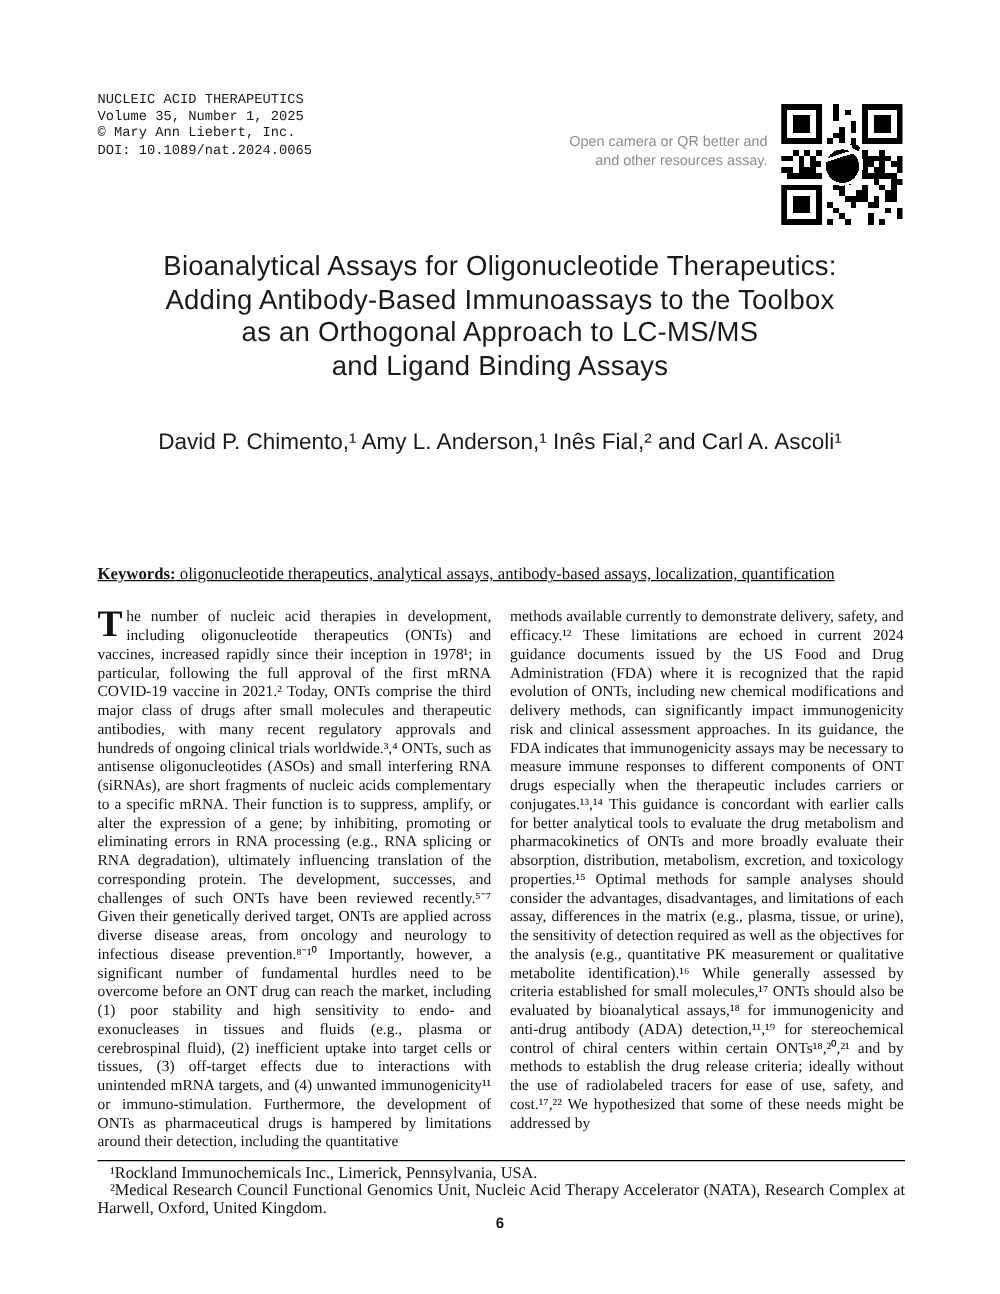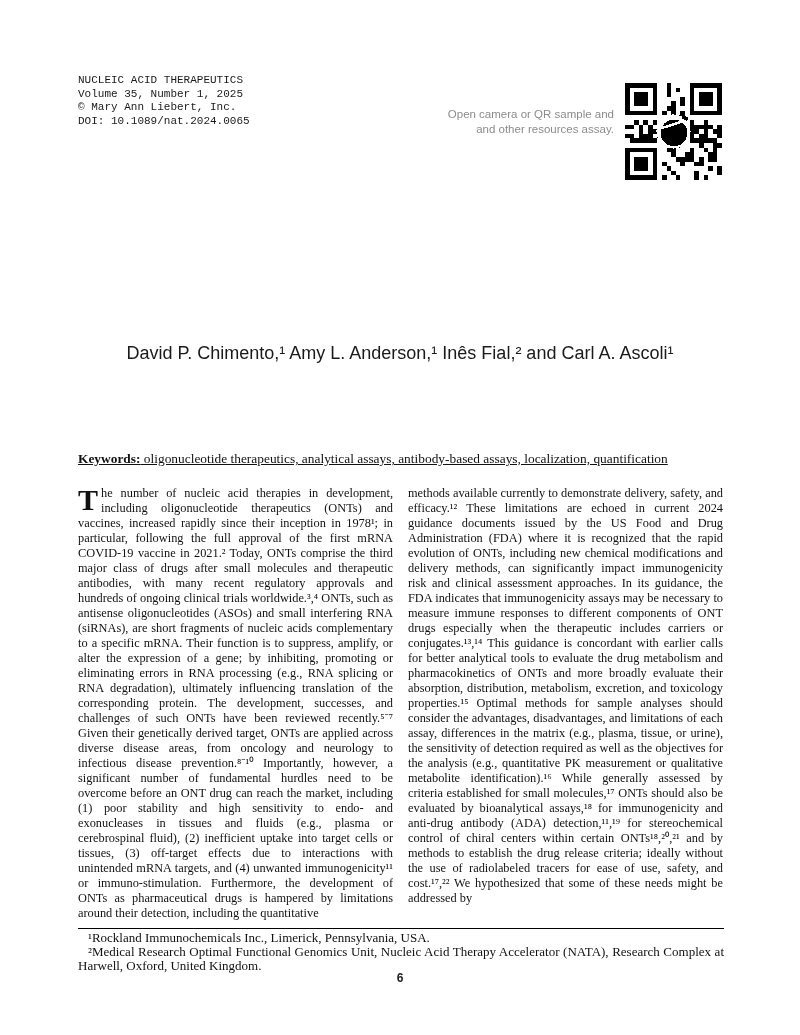--- a/index.html
+++ b/index.html
@@ -91,21 +91,21 @@
 <div class="page">
 
   <div class="jheader">
     <div>NUCLEIC ACID THERAPEUTICS</div>
     <div>Volume 35, Number 1, 2025</div>
     <div>© Mary Ann Liebert, Inc.</div>
     <div>DOI: 10.1089/nat.2024.0065</div>
   </div>
 
   <div class="qr-caption">
-    <div>Open camera or QR sample and</div>
+    <div>Open camera or QR better and</div>
     <div>and other resources assay.</div>
   </div>
 
   <div class="qr-box">
     <svg id="qrsvg" viewBox="0 0 21 21" shape-rendering="crispEdges">
         <rect x="0" y="0" width="1" height="1" fill="#000"></rect>
         <rect x="1" y="0" width="1" height="1" fill="#000"></rect>
         <rect x="2" y="0" width="1" height="1" fill="#000"></rect>
         <rect x="3" y="0" width="1" height="1" fill="#000"></rect>
         <rect x="4" y="0" width="1" height="1" fill="#000"></rect>
@@ -310,38 +310,44 @@
         <rect x="11" y="20" width="1" height="1" fill="#000"></rect>
         <rect x="15" y="20" width="1" height="1" fill="#000"></rect>
         <rect x="17" y="20" width="1" height="1" fill="#000"></rect>
         <circle cx="10.5" cy="10.5" r="3.7" fill="#fff"></circle>
         <circle cx="10.6" cy="10.8" r="2.9" fill="#000"></circle>
         <line x1="7.5" y1="9.9" x2="13.1" y2="8.1" stroke="#fff" stroke-width="0.55"></line>
         <rect x="12.6" y="6.9" width="1.3" height="0.8" fill="#000" transform="rotate(28 12.6 6.9)"></rect>
       </svg>
   </div>
 
+  <div class="title">
+    <div>Bioanalytical Assays for Oligonucleotide Therapeutics:</div>
+    <div>Adding Antibody-Based Immunoassays to the Toolbox</div>
+    <div>as an Orthogonal Approach to LC-MS/MS</div>
+    <div>and Ligand Binding Assays</div>
+  </div>
 
   <div class="authors">David P. Chimento,¹ Amy L. Anderson,¹ Inês Fial,² and Carl A. Ascoli¹</div>
 
   <div class="keywords">
     <span class="kw-label">Keywords:</span><span> oligonucleotide therapeutics, analytical assays, antibody-based assays, localization, quantification</span>
   </div>
 
   <div class="body-cols">
     <div class="col">
       <span class="dropcap">T</span><span>he number of nucleic acid therapies in development, including oligonucleotide therapeutics (ONTs) and vaccines, increased rapidly since their inception in 1978¹; in particular, following the full approval of the first mRNA COVID-19 vaccine in 2021.² Today, ONTs comprise the third major class of drugs after small molecules and therapeutic antibodies, with many recent regulatory approvals and hundreds of ongoing clinical trials worldwide.³,⁴ ONTs, such as antisense oligonucleotides (ASOs) and small interfering RNA (siRNAs), are short fragments of nucleic acids complementary to a specific mRNA. Their function is to suppress, amplify, or alter the expression of a gene; by inhibiting, promoting or eliminating errors in RNA processing (e.g., RNA splicing or RNA degradation), ultimately influencing translation of the corresponding protein. The development, successes, and challenges of such ONTs have been reviewed recently.⁵⁻⁷ Given their genetically derived target, ONTs are applied across diverse disease areas, from oncology and neurology to infectious disease prevention.⁸⁻¹⁰ Importantly, however, a significant number of fundamental hurdles need to be overcome before an ONT drug can reach the market, including (1) poor stability and high sensitivity to endo- and exonucleases in tissues and fluids (e.g., plasma or cerebrospinal fluid), (2) inefficient uptake into target cells or tissues, (3) off-target effects due to interactions with unintended mRNA targets, and (4) unwanted immunogenicity¹¹ or immuno-stimulation. Furthermore, the development of ONTs as pharmaceutical drugs is hampered by limitations around their detection, including the quantitative</span>
     </div>
     <div class="col">
       <span>methods available currently to demonstrate delivery, safety, and efficacy.¹² These limitations are echoed in current 2024 guidance documents issued by the US Food and Drug Administration (FDA) where it is recognized that the rapid evolution of ONTs, including new chemical modifications and delivery methods, can significantly impact immunogenicity risk and clinical assessment approaches. In its guidance, the FDA indicates that immunogenicity assays may be necessary to measure immune responses to different components of ONT drugs especially when the therapeutic includes carriers or conjugates.¹³,¹⁴ This guidance is concordant with earlier calls for better analytical tools to evaluate the drug metabolism and pharmacokinetics of ONTs and more broadly evaluate their absorption, distribution, metabolism, excretion, and toxicology properties.¹⁵ Optimal methods for sample analyses should consider the advantages, disadvantages, and limitations of each assay, differences in the matrix (e.g., plasma, tissue, or urine), the sensitivity of detection required as well as the objectives for the analysis (e.g., quantitative PK measurement or qualitative metabolite identification).¹⁶ While generally assessed by criteria established for small molecules,¹⁷ ONTs should also be evaluated by bioanalytical assays,¹⁸ for immunogenicity and anti-drug antibody (ADA) detection,¹¹,¹⁹ for stereochemical control of chiral centers within certain ONTs¹⁸,²⁰,²¹ and by methods to establish the drug release criteria; ideally without the use of radiolabeled tracers for ease of use, safety, and cost.¹⁷,²² We hypothesized that some of these needs might be addressed by</span>
     </div>
   </div>
 
   <div class="foot-rule"></div>
 
   <div class="footnotes">
     <p>¹Rockland Immunochemicals Inc., Limerick, Pennsylvania, USA.</p>
-    <p>²Medical Research Optimal Functional Genomics Unit, Nucleic Acid Therapy Accelerator (NATA), Research Complex at Harwell, Oxford, United Kingdom.</p>
+    <p>²Medical Research Council Functional Genomics Unit, Nucleic Acid Therapy Accelerator (NATA), Research Complex at Harwell, Oxford, United Kingdom.</p>
   </div>
 
   <div class="page-number">6</div>
 
 </div>
 
 </body></html>

